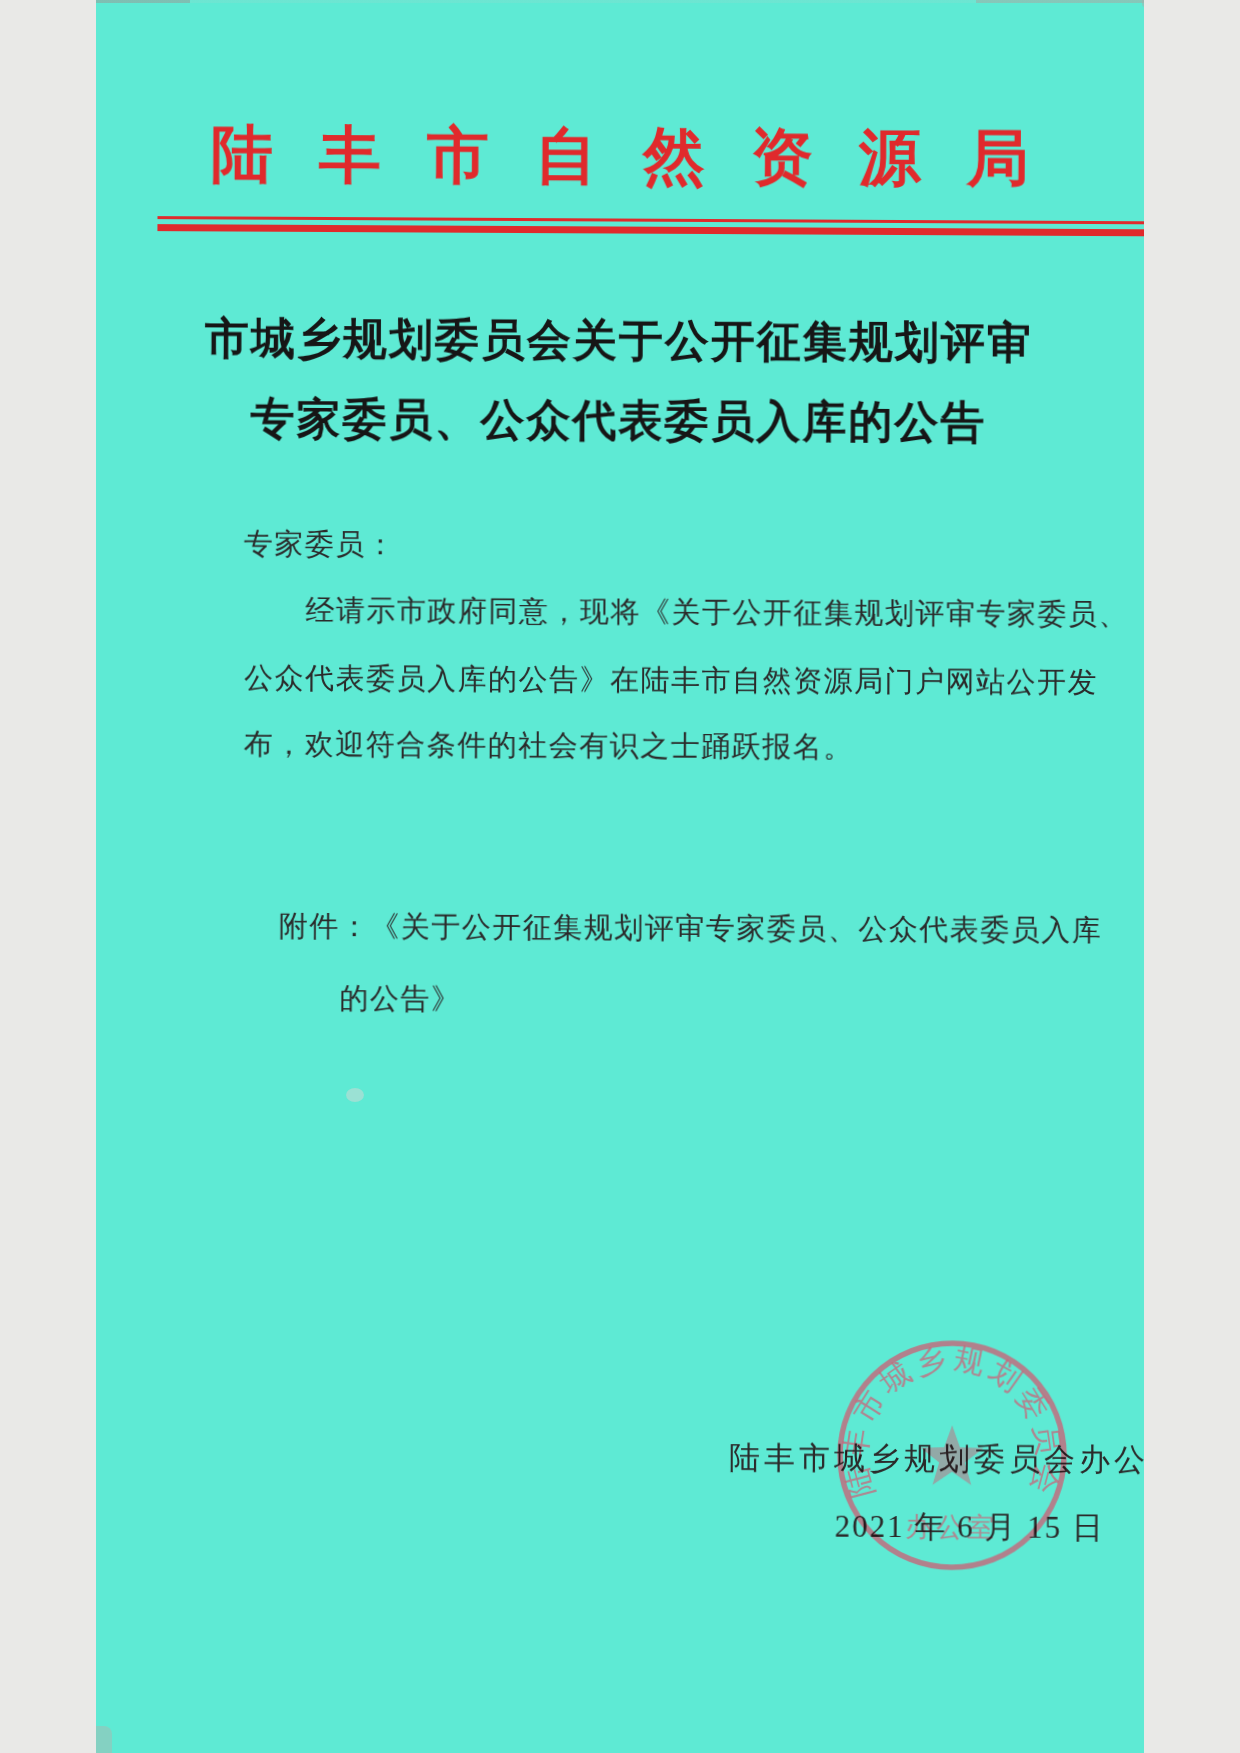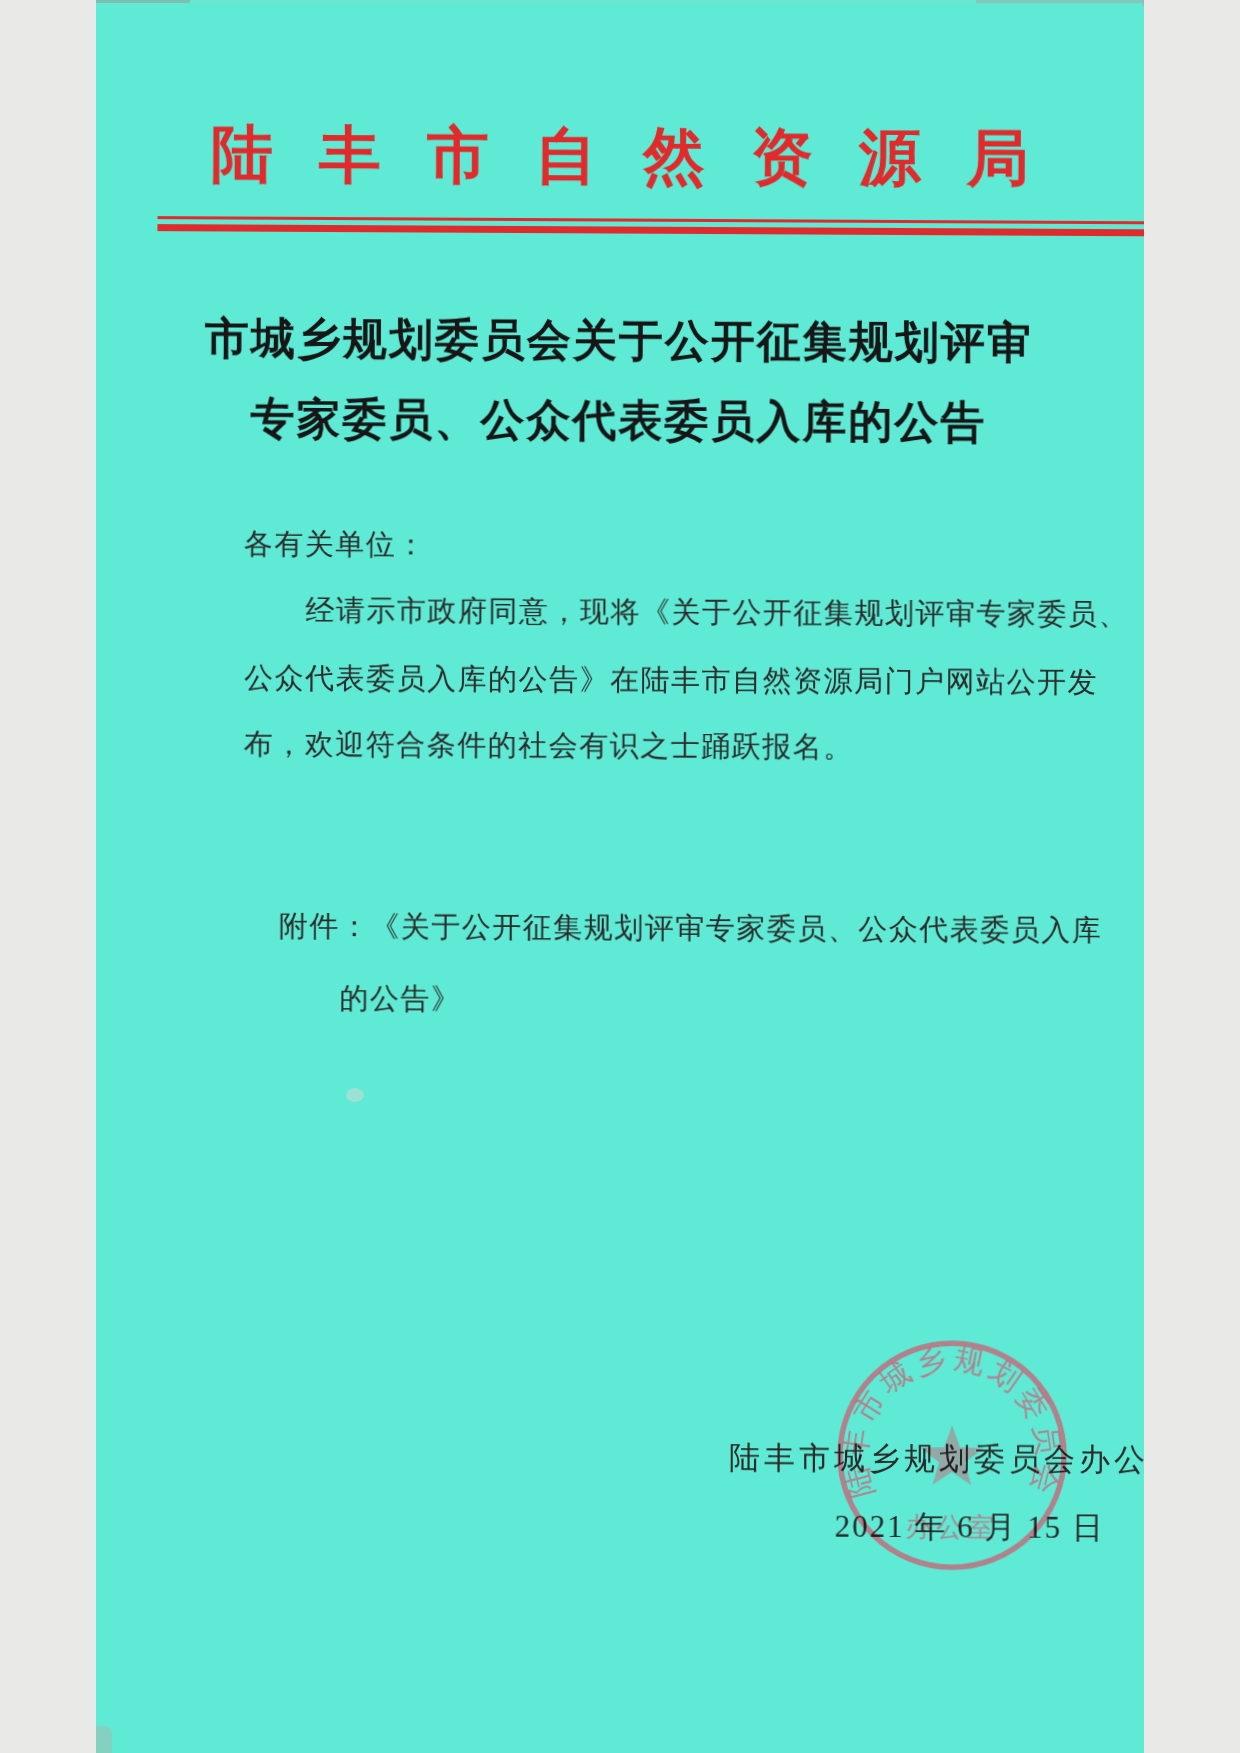--- a/index.html
+++ b/index.html
@@ -80,21 +80,21 @@
     <div class="letterhead">陆丰市自然资源局</div>
 
     <div class="rule thin"></div>
     <div class="rule thick"></div>
 
     <div class="doc-title">
       <div>市城乡规划委员会关于公开征集规划评审</div>
       <div>专家委员、公众代表委员入库的公告</div>
     </div>
 
-    <div class="bodyline salutation">各有关单位：</div>
+    <div class="bodyline salutation">专家委员：</div>
 
     <div class="bodyline p1">经请示市政府同意，现将《关于公开征集规划评审专家委员、</div>
     <div class="bodyline p2">公众代表委员入库的公告》在陆丰市自然资源局门户网站公开发</div>
     <div class="bodyline p3">布，欢迎符合条件的社会有识之士踊跃报名。</div>
 
     <div class="bodyline att1">附件：《关于公开征集规划评审专家委员、公众代表委员入库</div>
     <div class="bodyline att2">的公告》</div>
 
     <div class="bodyline signature">陆丰市城乡规划委员会办公室</div>
     <div class="bodyline dateline">2021 年 6 月 15 日</div>

